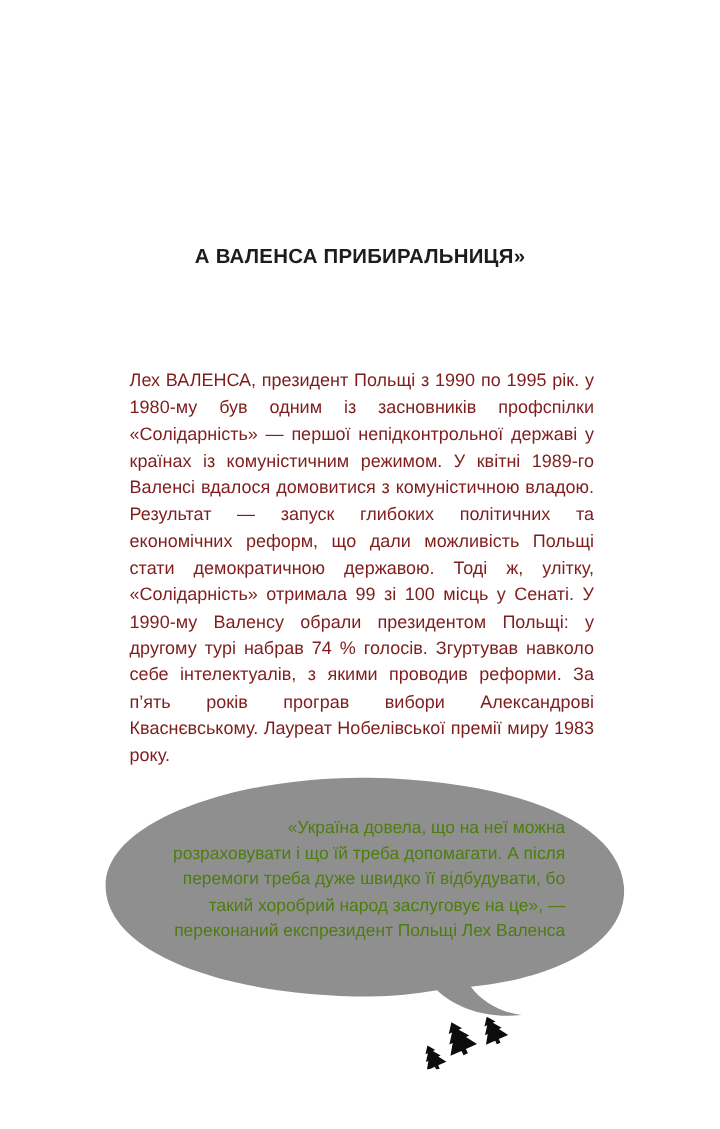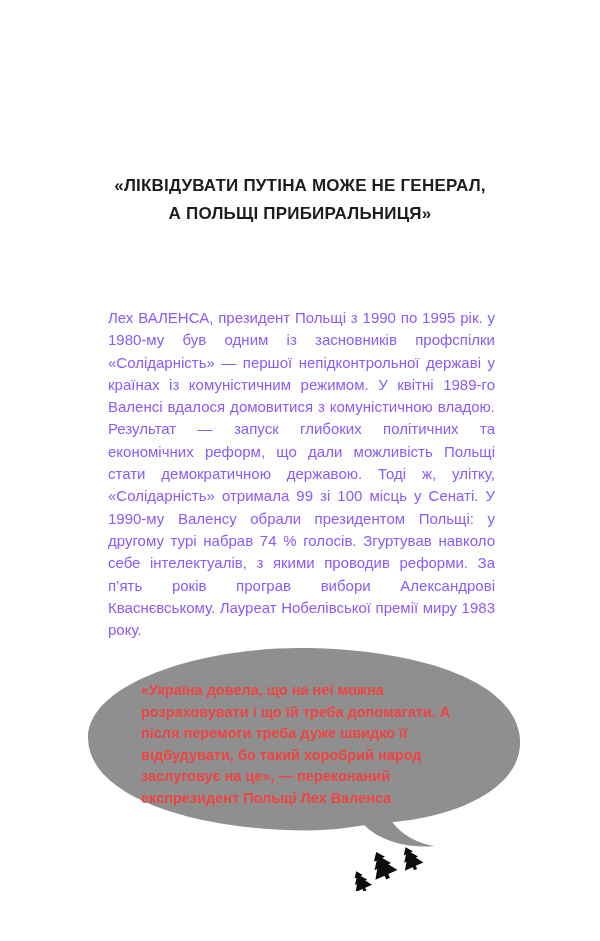--- a/index.html
+++ b/index.html
@@ -39,62 +39,62 @@
     letter-spacing: 2.2px;
   }
   .bio-paragraph {
     position: absolute;
     top: 292px;
     left: 108px;
     width: 387px;
     font-size: 15px;
     line-height: 22.3px;
     text-align: justify;
-    color: #8b5cf6;
+    color: #7f1d1d;
   }
   .speech-bubble {
     position: absolute;
     top: 644px;
     left: 83px;
     width: 442px;
     height: 206px;
   }
   .speech-bubble svg.bubble-shape {
     position: absolute;
     top: 0; left: 0;
     width: 100%;
     height: 100%;
   }
   .bubble-quote {
     position: absolute;
     top: 36px;
     left: 58px;
     width: 330px;
-    text-align: left;
-    color: #ef4444;
-    font-weight: bold;
+    text-align: right;
+    color: #4d7c0f;
+    font-weight: normal;
     font-size: 14.5px;
     line-height: 21.5px;
   }
   .trees-icon {
     position: absolute;
     top: 839px;
     left: 346px;
     width: 96px;
     height: 52px;
   }
 </style>
 </head>
 <body>
 
 <div class="page">
 
   <h1 class="chapter-title">
-    <span>«ЛІКВІДУВАТИ ПУТІНА МОЖЕ НЕ ГЕНЕРАЛ,</span><br>
-    <span>А ПОЛЬЩІ ПРИБИРАЛЬНИЦЯ»</span>
+    <br>
+    <span>А ВАЛЕНСА ПРИБИРАЛЬНИЦЯ»</span>
   </h1>
 
 
   <p class="bio-paragraph">Лех ВАЛЕНСА, президент Польщі з 1990 по 1995 рік. у 1980-му був одним із засновників профспілки «Солідарність» — першої непідконтрольної державі у країнах із комуністичним режимом. У квітні 1989-го Валенсі вдалося домовитися з комуністичною владою. Результат — запуск глибоких політичних та економічних реформ, що дали можливість Польщі стати демократичною державою. Тоді ж, улітку, «Солідарність» отримала 99 зі 100 місць у Сенаті. У 1990-му Валенсу обрали президентом Польщі: у другому турі набрав 74 % голосів. Згуртував навколо себе інтелектуалів, з якими проводив реформи. За п’ять років програв вибори Александрові Кваснєвському. Лауреат Нобелівської премії миру 1983 року.</p>
 
   <div class="speech-bubble">
     <svg class="bubble-shape" viewBox="0 0 440 200" preserveAspectRatio="none" aria-hidden="true">
       <path fill="#8f8f8f" d="
         M 225 4
         C 330 6, 430 34, 435 92

